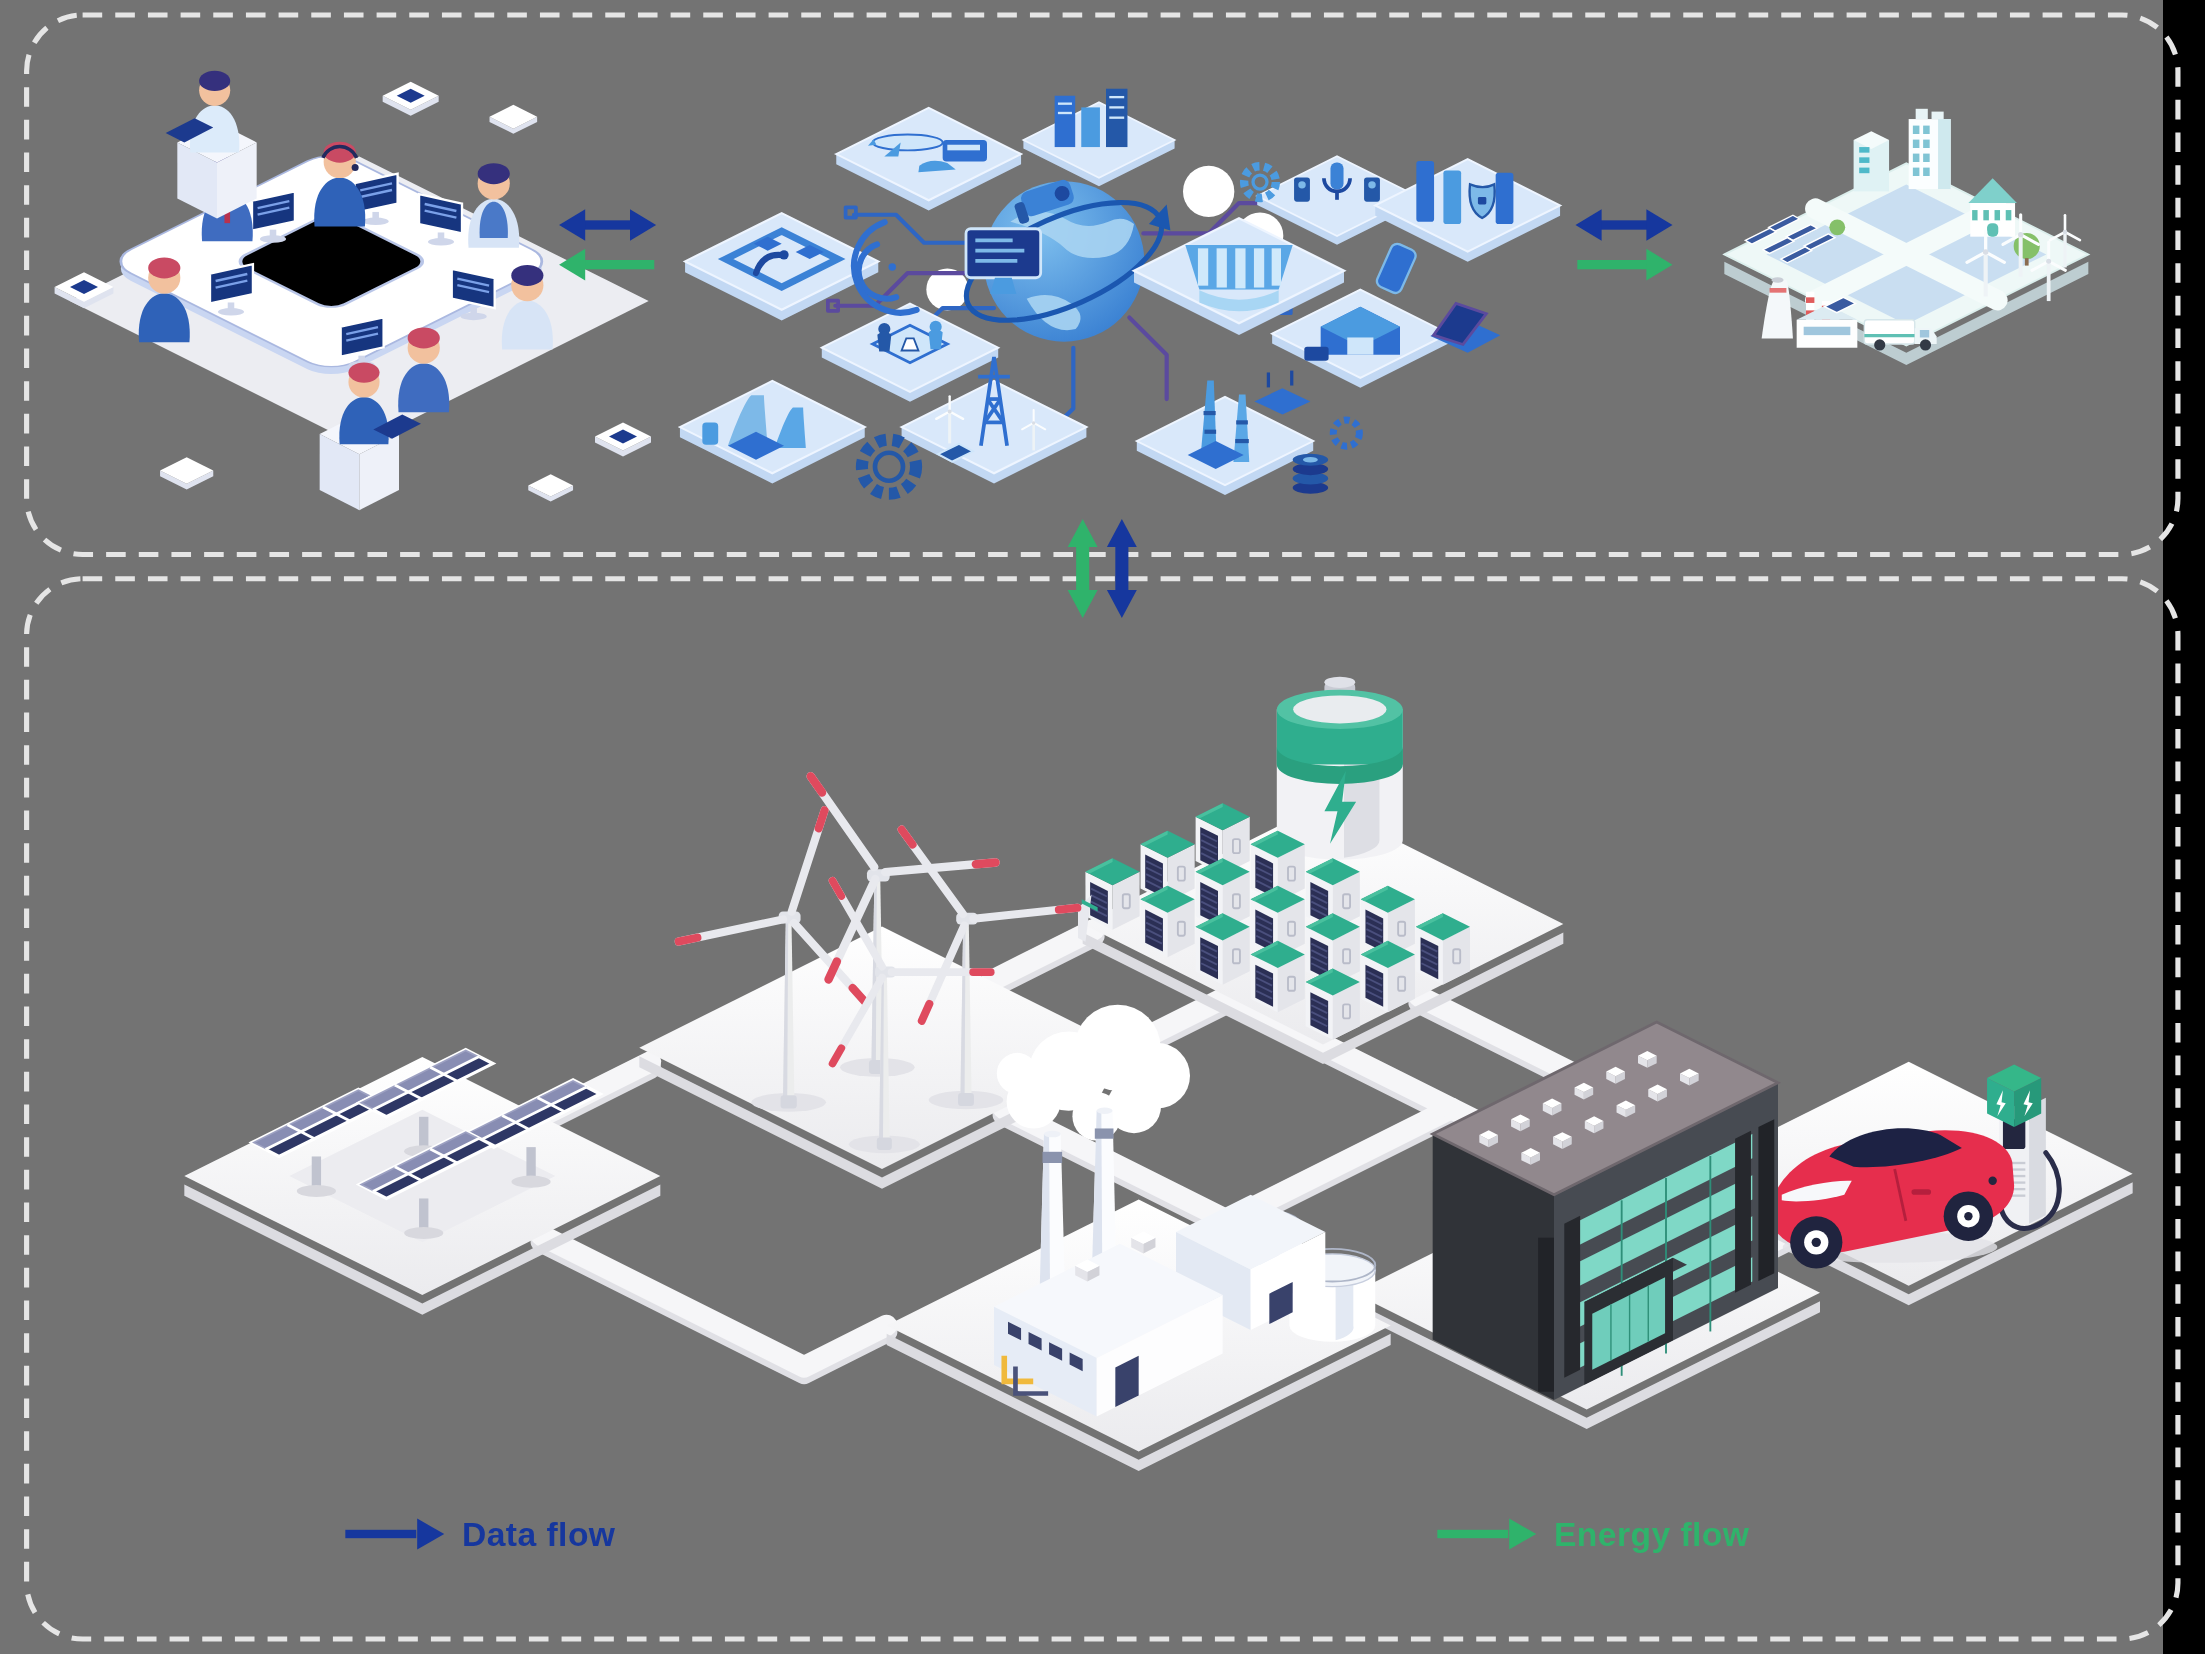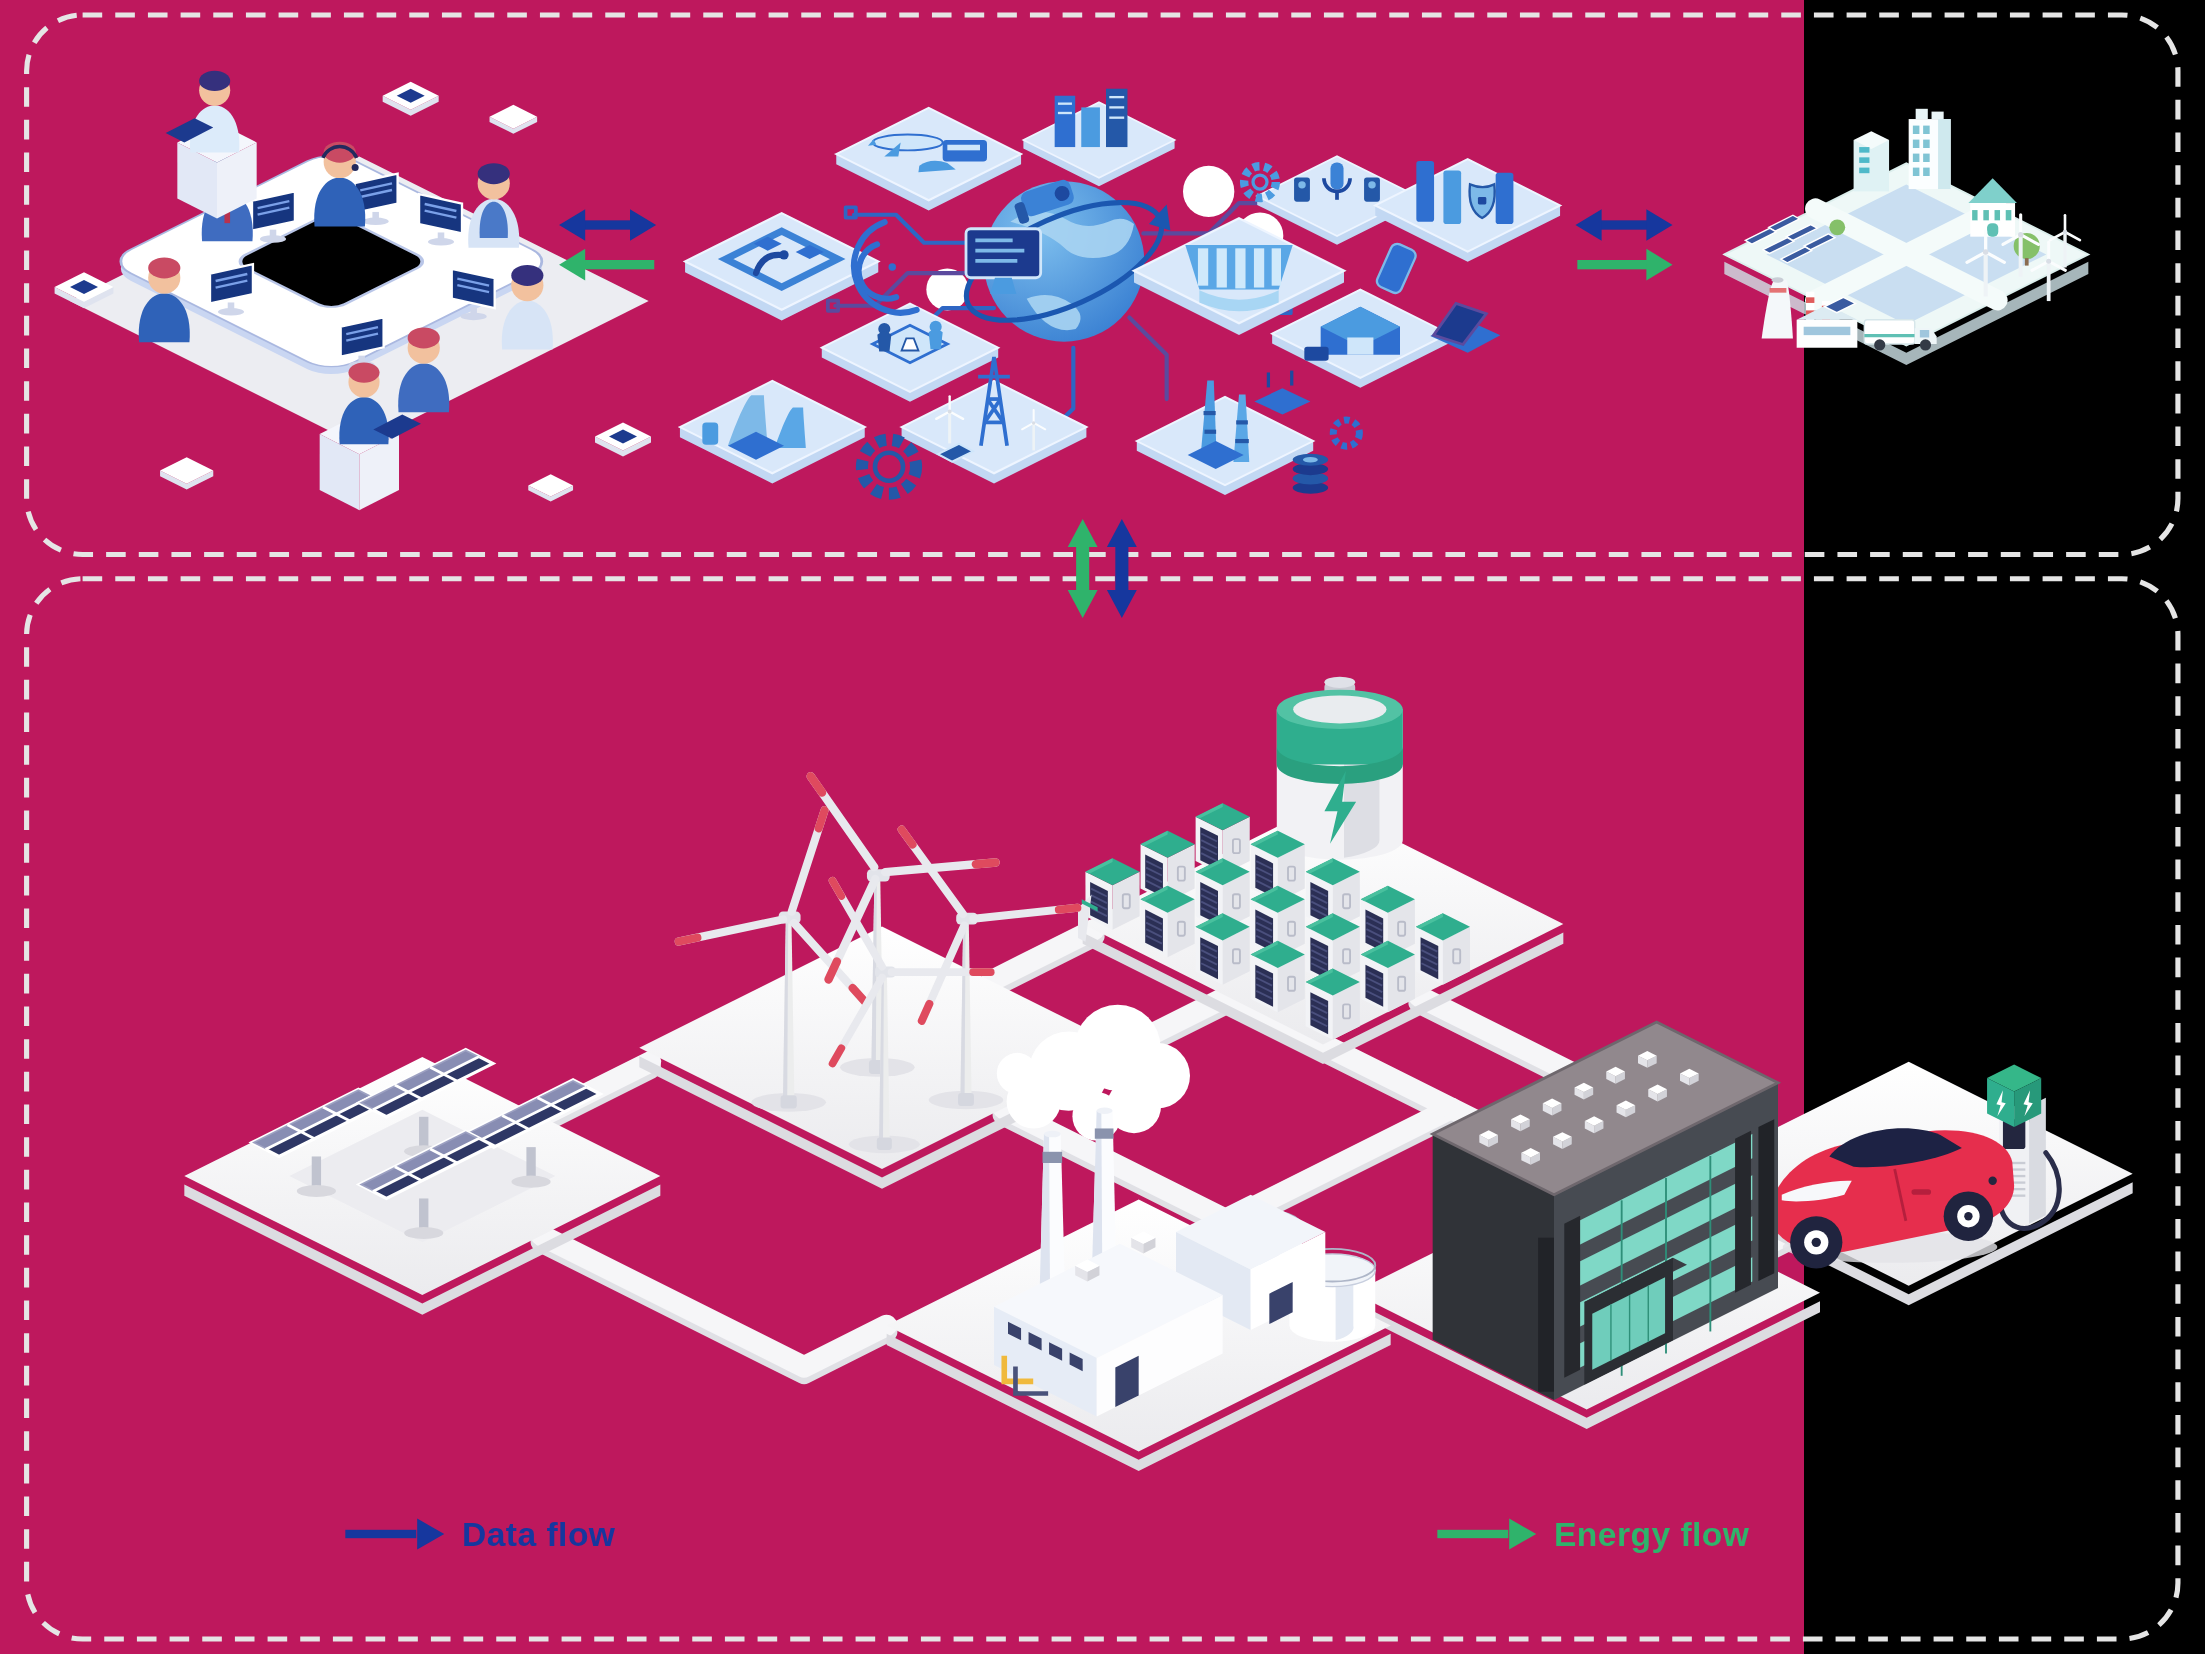--- a/index.html
+++ b/index.html
@@ -1,16 +1,16 @@
 <!DOCTYPE html>
 <html style="font-size:7.5px"><head>
 <meta charset="utf-8">
 <style>
   html,body{margin:0;padding:0;background:#000;width:2205px;height:1654px;overflow:hidden;}
-  .stage{position:absolute;left:0;top:0;width:1804px;height:1654px;background:#be185d;}
+  .stage{position:absolute;left:0;top:0;width:2163px;height:1654px;background:#737373;}
   svg{position:absolute;left:0;top:0;}
   text{font-family:"Liberation Sans","DejaVu Sans",sans-serif;font-weight:bold;}
   .legend-label{font-size:72px;letter-spacing:1px;}
 </style>
 </head>
 <body>
 
 <div class="stage">
 <svg width="2205" height="1654" viewBox="0 0 4725 3544">
 <defs>

